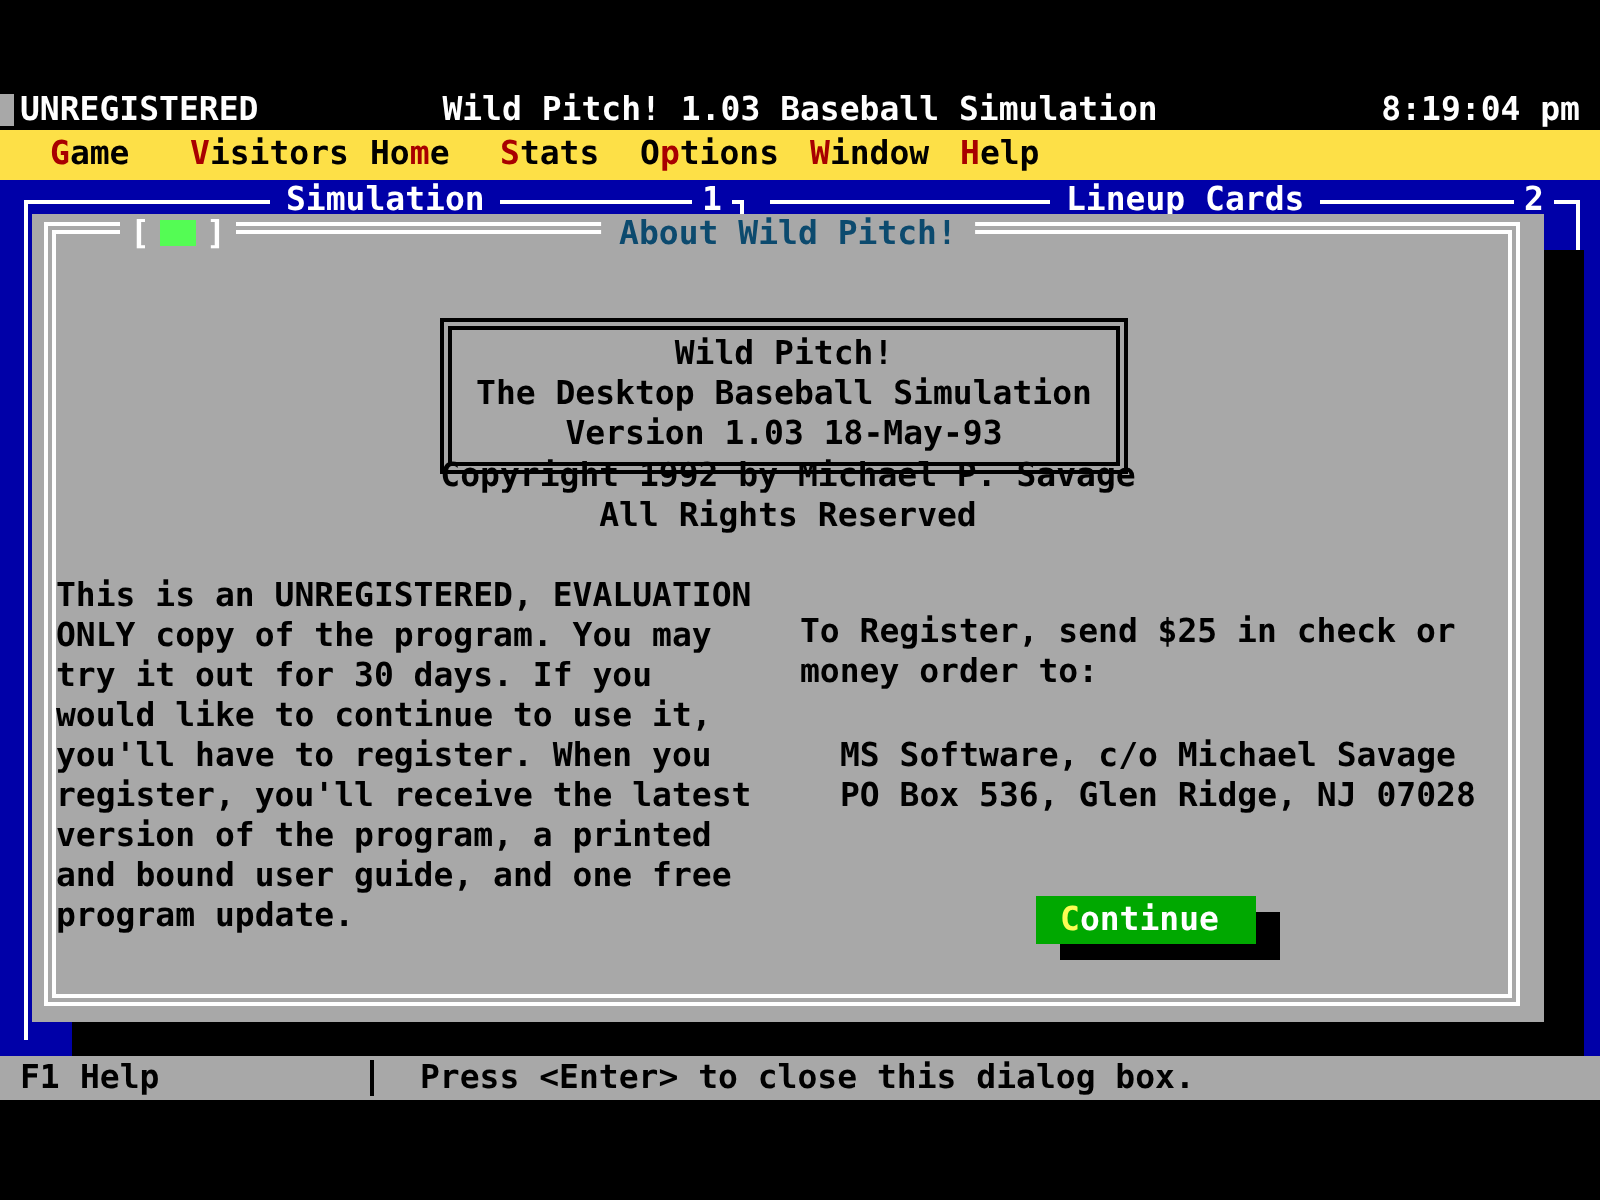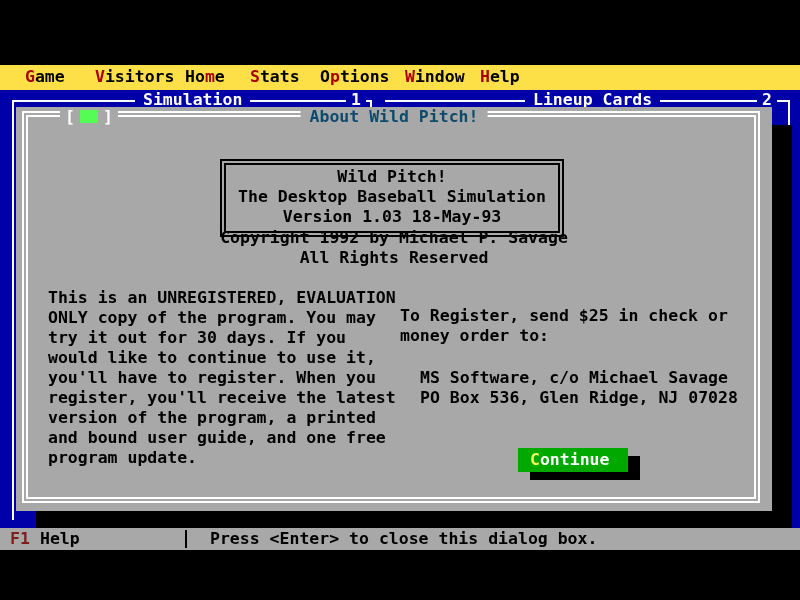--- a/index.html
+++ b/index.html
@@ -28,41 +28,47 @@
   .win-num   { position:absolute; top:0; background:#0000A8; padding:0 5px; color:#fff; }
   
   .dlg-shadow { position:absolute; left:36px; top:35px; width:756px; height:404px; background:#000; }
   .dialog { position:absolute; left:16px; top:17px; width:756px; height:404px; background:#A8A8A8; color:#000; }
   .dborder { position:absolute; left:6px; top:4px; right:12px; bottom:8px; border:6px double #fff; }
   .dlg-close { position:absolute; left:44px; top:0; background:#A8A8A8; padding:0 5px; color:#fff; cursor:pointer; }
   .dlg-close .blk { display:inline-block; width:18px; height:13px; background:#54FC54; margin:0 5px; vertical-align:-1px; }
   .dlg-title { position:absolute; left:50%; transform:translateX(-50%); top:0; background:#A8A8A8; padding:0 9px; color:#0c4a6e; white-space:nowrap; }
   .aboutbox { position:absolute; left:204px; top:28px; width:344px; height:78px; border:6px double #000; text-align:center; white-space:pre; padding-top:2px;margin-top:24px; }
   .copyright { position:absolute; left:0; right:0; top:121px; text-align:center; white-space:pre; }
-  .body-left { position:absolute; left:12px; top:181px; white-space:pre;margin-left:20px; }
+  .body-left { position:absolute; left:12px; top:181px; white-space:pre; }
   .reg-info  { position:absolute; left:384px; top:199px; white-space:pre; }
   .address   { position:absolute; left:404px; top:261px; white-space:pre; }
   .btn-shadow { position:absolute; left:514px; top:349px; width:110px; height:24px; background:#000; }
   .continue-btn { position:absolute; left:502px; top:341px; width:110px; height:24px; background:#00A800;
                   color:#fff; line-height:24px; padding-left:12px; cursor:pointer; }
   .continue-btn .hotY { color:#FCFC54; }
   .dlg-footer { position:absolute; left:0; right:6px; top:381px; display:flex; justify-content:center; gap:36px; }
   .dlg-footer span { background:#A8A8A8; padding:0 8px; white-space:nowrap; }
   
   .statusbar { position:absolute; left:0; top:528px; width:800px; height:22px; background:#A8A8A8; color:#000; }
-  .sb-f1 { position:absolute; left:10px; top:1px; color:#7f1d1d; }
+  .sb-f1 { position:absolute; left:10px; top:1px; color:#000000; }
   .sb-help { position:absolute; left:40px; top:1px; }
   .sb-sep { position:absolute; left:185px; top:2px; width:2px; height:18px; background:#000; }
   .sb-msg { position:absolute; left:210px; top:1px; }
 </style>
 </head>
 <body>
 
 <div class="screen">
 
+  <div class="titlebar">
+    <div class="tb-notch"></div>
+    <span class="tb-left">UNREGISTERED</span>
+    <span class="tb-center">Wild Pitch! 1.03 Baseball Simulation</span>
+    <span class="tb-right">8:19:04 pm</span>
+  </div>
 
   <div class="menubar">
     <span class="mi mi-0"><span></span><span class="hot">G</span><span>ame</span></span>
     <span class="mi mi-1"><span></span><span class="hot">V</span><span>isitors</span></span>
     <span class="mi mi-2"><span>Ho</span><span class="hot">m</span><span>e</span></span>
     <span class="mi mi-3"><span></span><span class="hot">S</span><span>tats</span></span>
     <span class="mi mi-4"><span>O</span><span class="hot">p</span><span>tions</span></span>
     <span class="mi mi-5"><span></span><span class="hot">W</span><span>indow</span></span>
     <span class="mi mi-6"><span></span><span class="hot">H</span><span>elp</span></span>
   </div>

